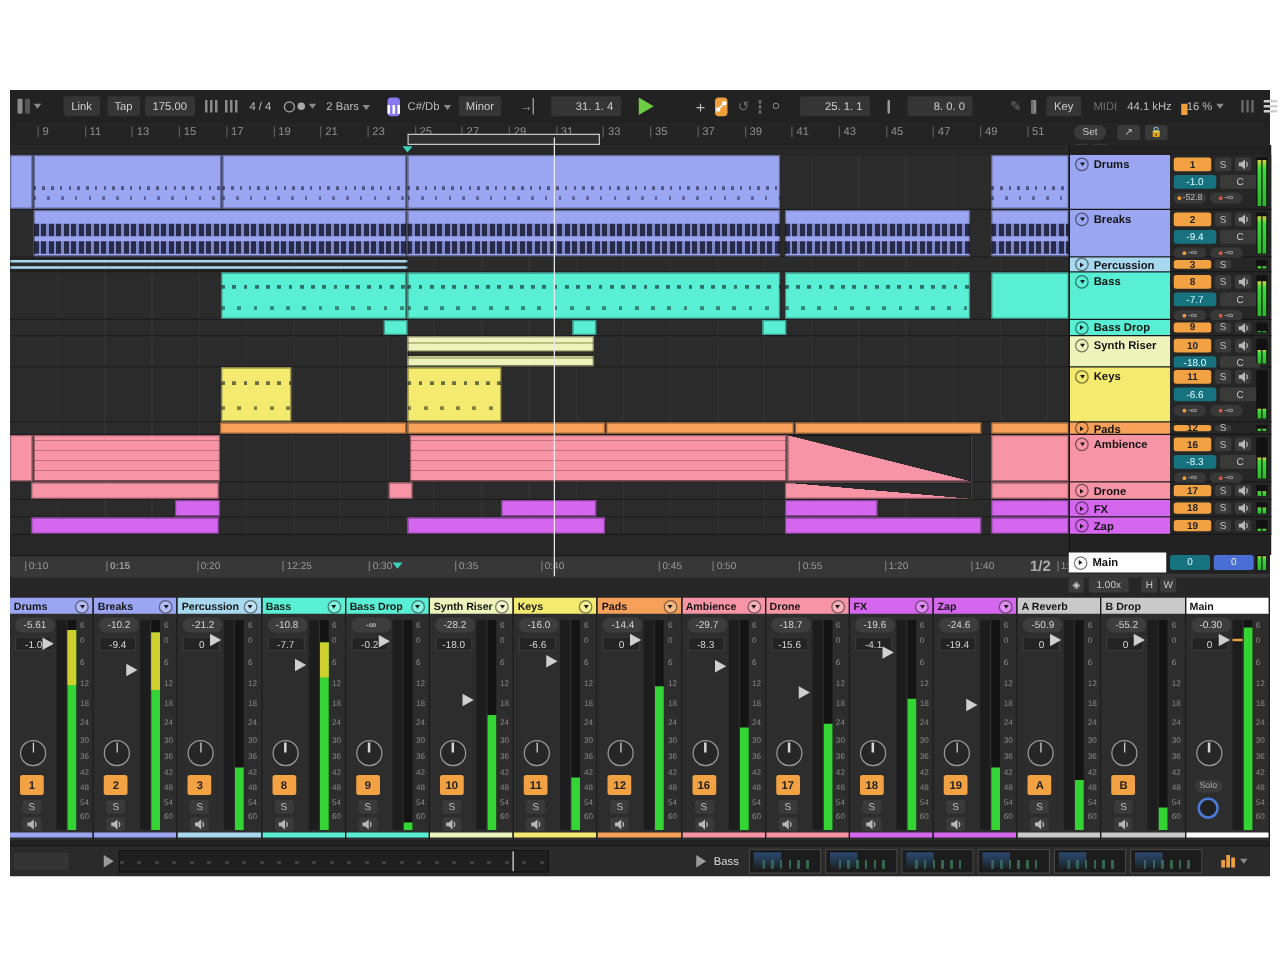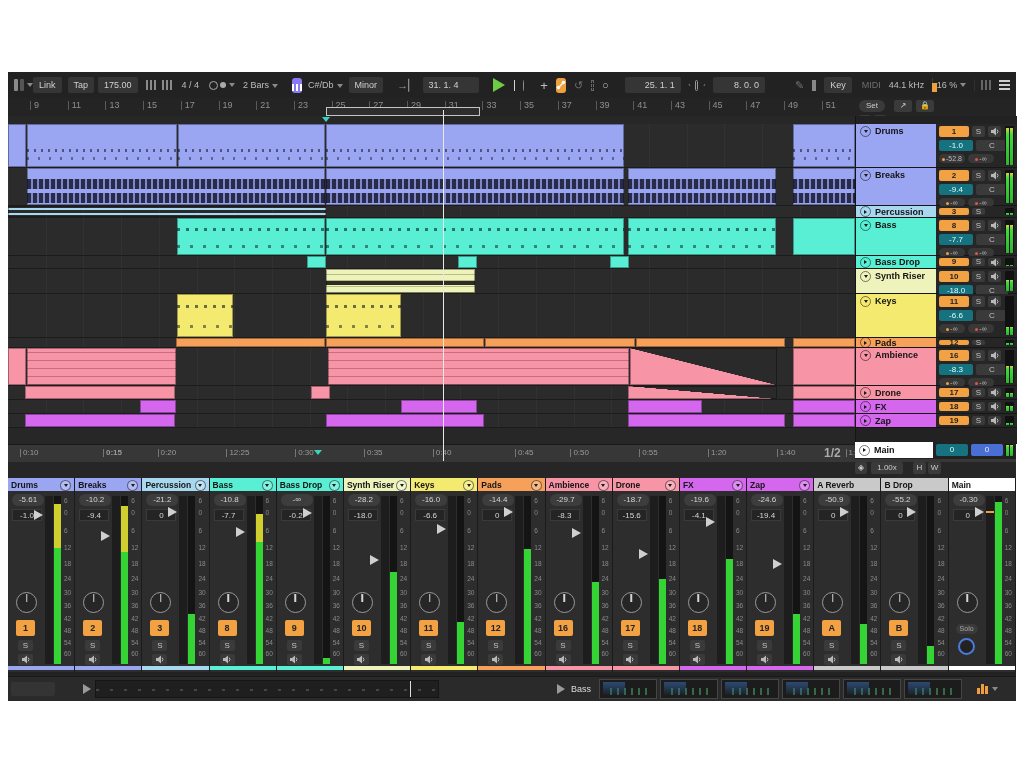--- a/index.html
+++ b/index.html
@@ -99,21 +99,21 @@
 <body>
 
 <div id="app">
 
   <div id="toolbar">
     <span class="tb-icon" style="margin-left:6px">
       <i style="width:4px;height:12px;background:#8a8a8a;border-radius:1px;margin-right:2px"></i>
       <i style="width:4px;height:12px;background:#555;border-radius:1px"></i>
         <span class="caret"></span>
     </span>
-    <span class="tbox" style="margin-left:0">Link</span>
+    <span class="tbox" style="margin-left:18px">Link</span>
     <span class="tbox" style="margin-left:6px">Tap</span>
     <span class="tbox" style="margin-left:4px">175.00</span>
     <span class="tb-icon" style="margin-left:8px">
         <i class="vbar"></i>
         <i class="vbar"></i>
         <i class="vbar"></i>
       </span>
     <span class="tb-icon" style="margin-left:4px">
         <i class="vbar"></i>
         <i class="vbar"></i>
@@ -127,21 +127,21 @@
     </span>
     <span class="ttxt" style="margin-left:8px"><span>2 Bars</span><span class="caret"></span></span>
     <span id="scale-icon" style="margin-left:14px">
         <i></i>
         <i></i>
         <i></i>
       </span>
     <span class="ttxt" style="margin-left:6px"><span>C#/Db</span><span class="caret"></span></span>
     <span class="tbox" style="margin-left:6px;width:38px">Minor</span>
     <span class="ttxt" style="margin-left:14px;font-size:11px;color:#9a9a9a">→▏</span>
-    <span class="tbox" style="margin-left:6px;min-width:44px;">31.  1.  4</span>
+    <span class="tbox" style="margin-left:6px;min-width:44px;text-align:right">31.  1.  4</span>
     <span id="play-btn" style="margin-left:14px"></span>
     <span id="stop-btn" style="margin-left:9px"></span>
     <span id="rec-btn" style="margin-left:9px"></span>
     <span class="ttxt" style="margin-left:16px;font-size:13px">+</span>
     <span id="automation-arm" style="margin-left:8px">
       <svg width="10" height="10" viewBox="0 0 10 10">
           <circle cx="2.5" cy="7.5" r="1.8" fill="#fff"></circle>
           <circle cx="7.5" cy="2.5" r="1.8" fill="#fff"></circle>
           <line x1="3.5" y1="6.5" x2="6.5" y2="3.5" stroke="#fff" stroke-width="1.2"></line>
         </svg>
@@ -521,27 +521,27 @@
             <i style="left: 1px; height: 2px;"></i>
             <i style="left: 5px; height: 2px;"></i>
           </span>
         </div>
       </div>
 
     <div id="time-ruler">
       <span id="page-ind">1/2</span>
       <div class="tealmark" style="left:306px;top:5px"></div>
     <span class="time-label" style="left: 12px;">0:10</span>
-        <span class="time-label" style="left: 95px; font-weight: bold;">0:15</span>
+        <span class="time-label" style="left: 77px; font-weight: bold;">0:15</span>
         <span class="time-label" style="left: 149.6px;">0:20</span>
         <span class="time-label" style="left: 218.4px;">12:25</span>
         <span class="time-label" style="left: 287.2px;">0:30</span>
         <span class="time-label" style="left: 356px;">0:35</span>
         <span class="time-label" style="left: 424.8px;">0:40</span>
-        <span class="time-label" style="left: 507px;">0:45</span>
+        <span class="time-label" style="left: 519px;">0:45</span>
         <span class="time-label" style="left: 562.4px;">0:50</span>
         <span class="time-label" style="left: 631.2px;">0:55</span>
         <span class="time-label" style="left: 700px;">1:20</span>
         <span class="time-label" style="left: 768.8px;">1:40</span>
         <span class="time-label" style="left: 837.6px;">1:10</span>
       </div>
 
     <div id="main-header">
       <div style="position:absolute;left:0;top:0;width:78px;height:16px;background:#fff;color:#111;font-weight:bold;display:flex;align-items:center;gap:4px;padding-left:4px;box-sizing:border-box">
         <span class="foldc">

